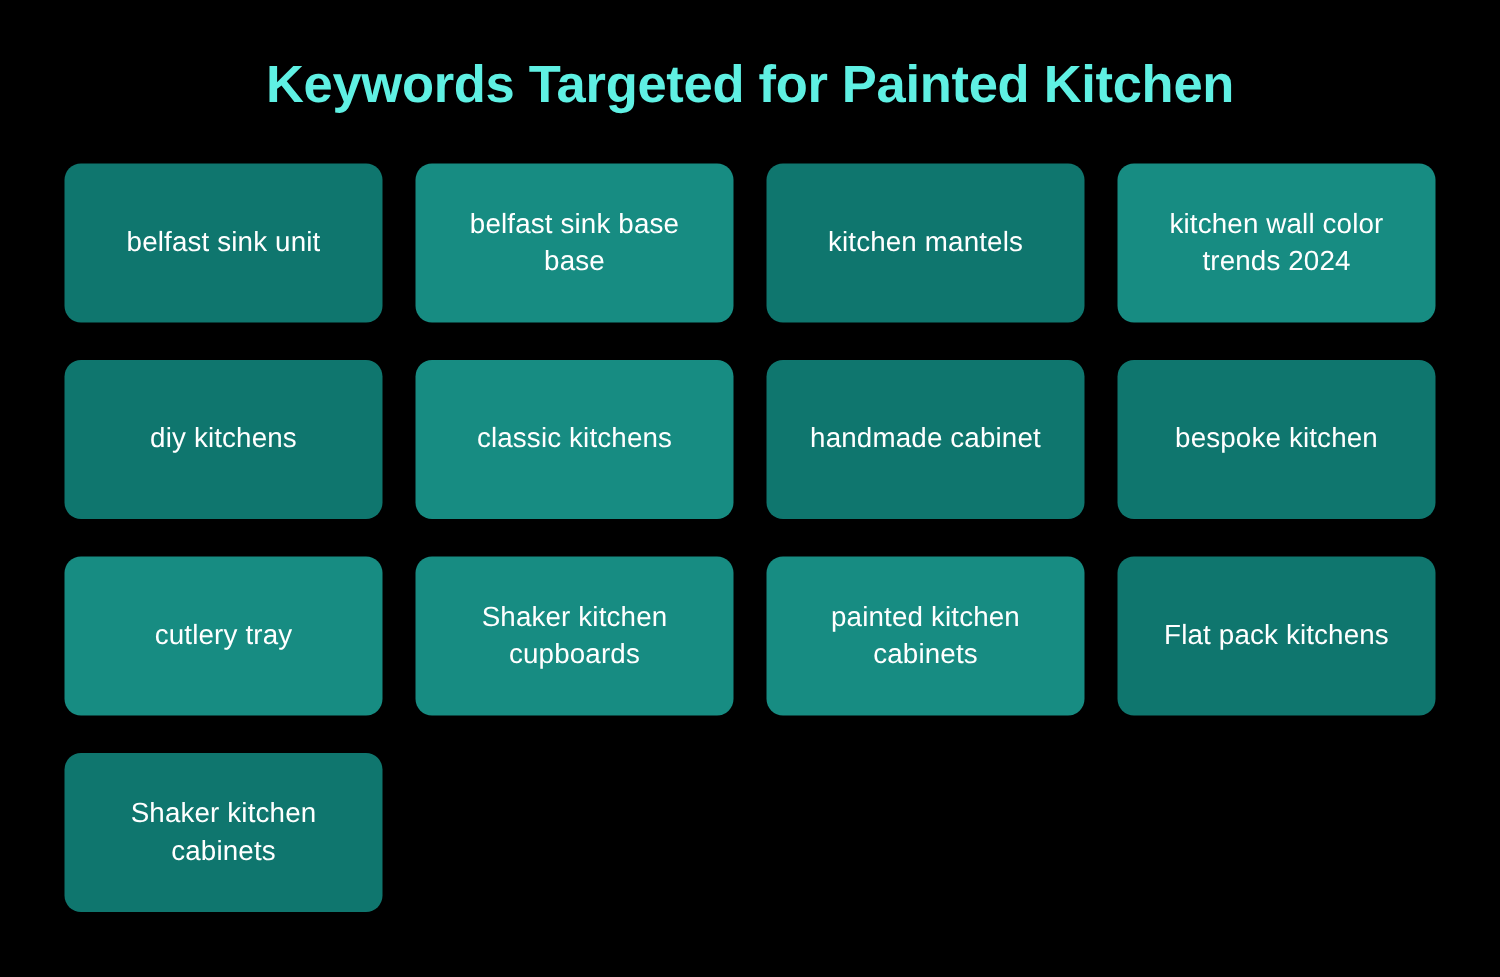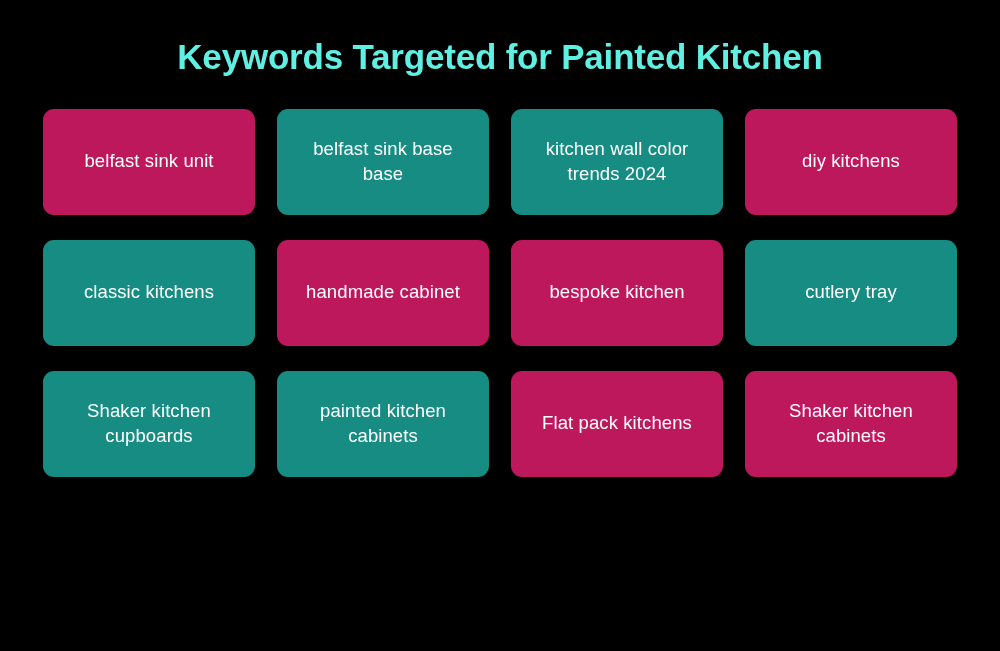--- a/index.html
+++ b/index.html
@@ -52,21 +52,21 @@
     border-radius: 11px;
     display: flex;
     align-items: center;
     justify-content: center;
     padding: 6px 14px;
     text-align: center;
     cursor: default;
   }
 
   .keyword-card.dark {
-    background: #be185d;
+    background: #0f766e;
     align-items: center;
   }
 
   .keyword-card.teal {
     background: #178C82;
   }
 
   .keyword-label {
     font-size: 18.5px;
     font-weight: 400;
@@ -81,20 +81,23 @@
 <div class="page">
 
   <h1 class="page-title">Keywords Targeted for Painted Kitchen</h1>
 
   <div class="keyword-grid">
       <div class="keyword-card dark">
         <span class="keyword-label">belfast sink unit</span>
       </div>
       <div class="keyword-card teal">
         <span class="keyword-label">belfast sink base base</span>
+      </div>
+      <div class="keyword-card dark">
+        <span class="keyword-label">kitchen mantels</span>
       </div>
       <div class="keyword-card teal">
         <span class="keyword-label">kitchen wall color trends 2024</span>
       </div>
       <div class="keyword-card dark">
         <span class="keyword-label">diy kitchens</span>
       </div>
       <div class="keyword-card teal">
         <span class="keyword-label">classic kitchens</span>
       </div>

